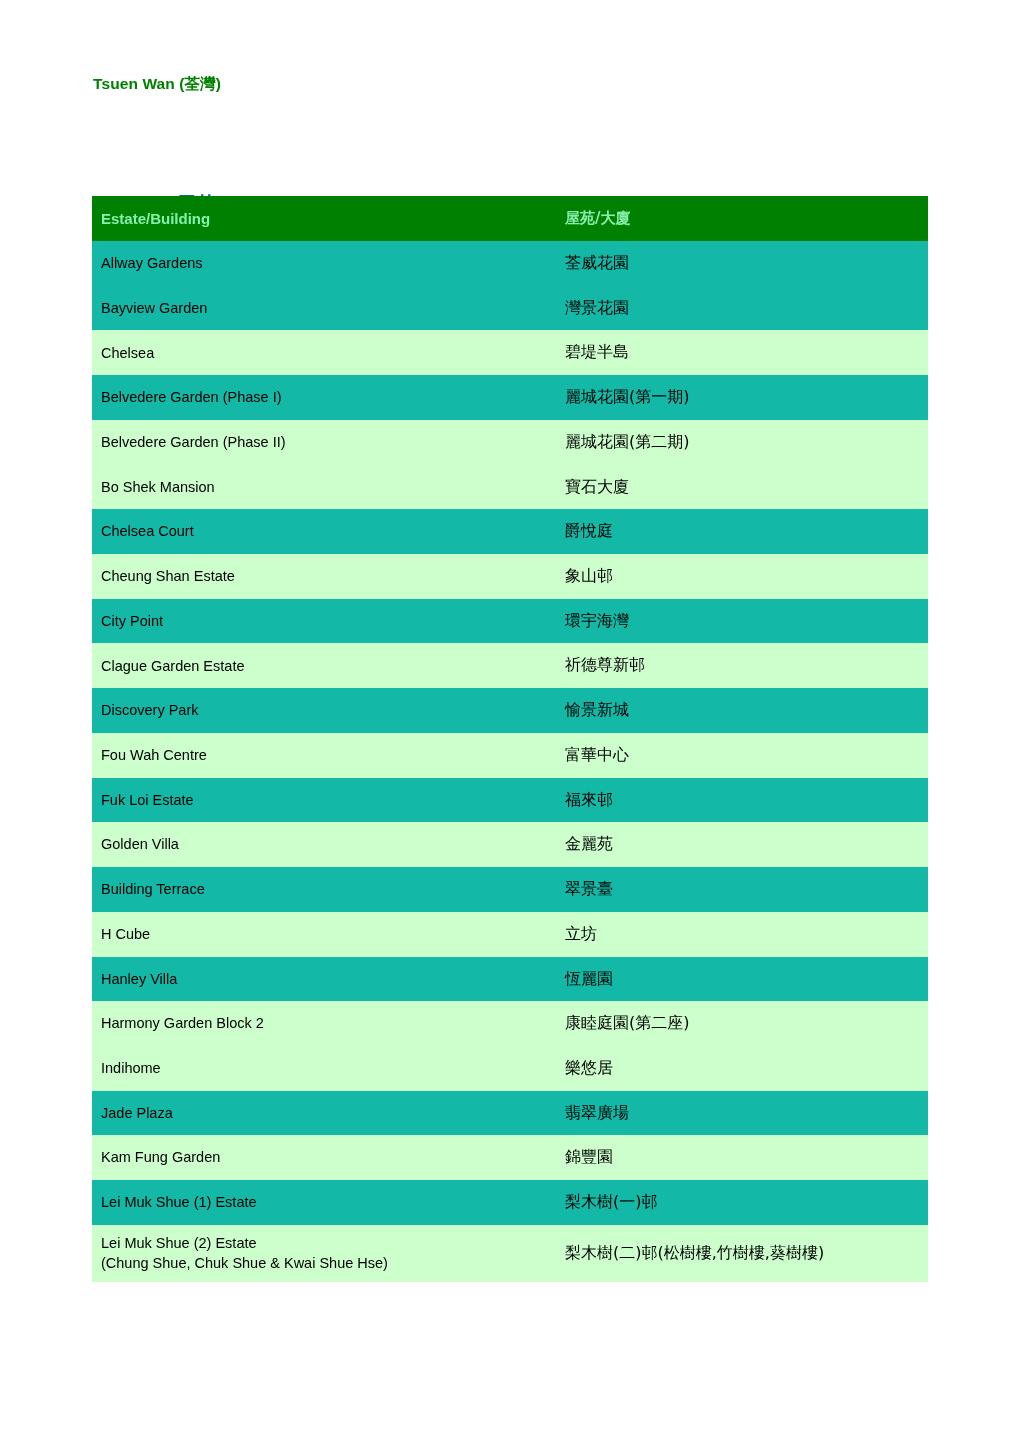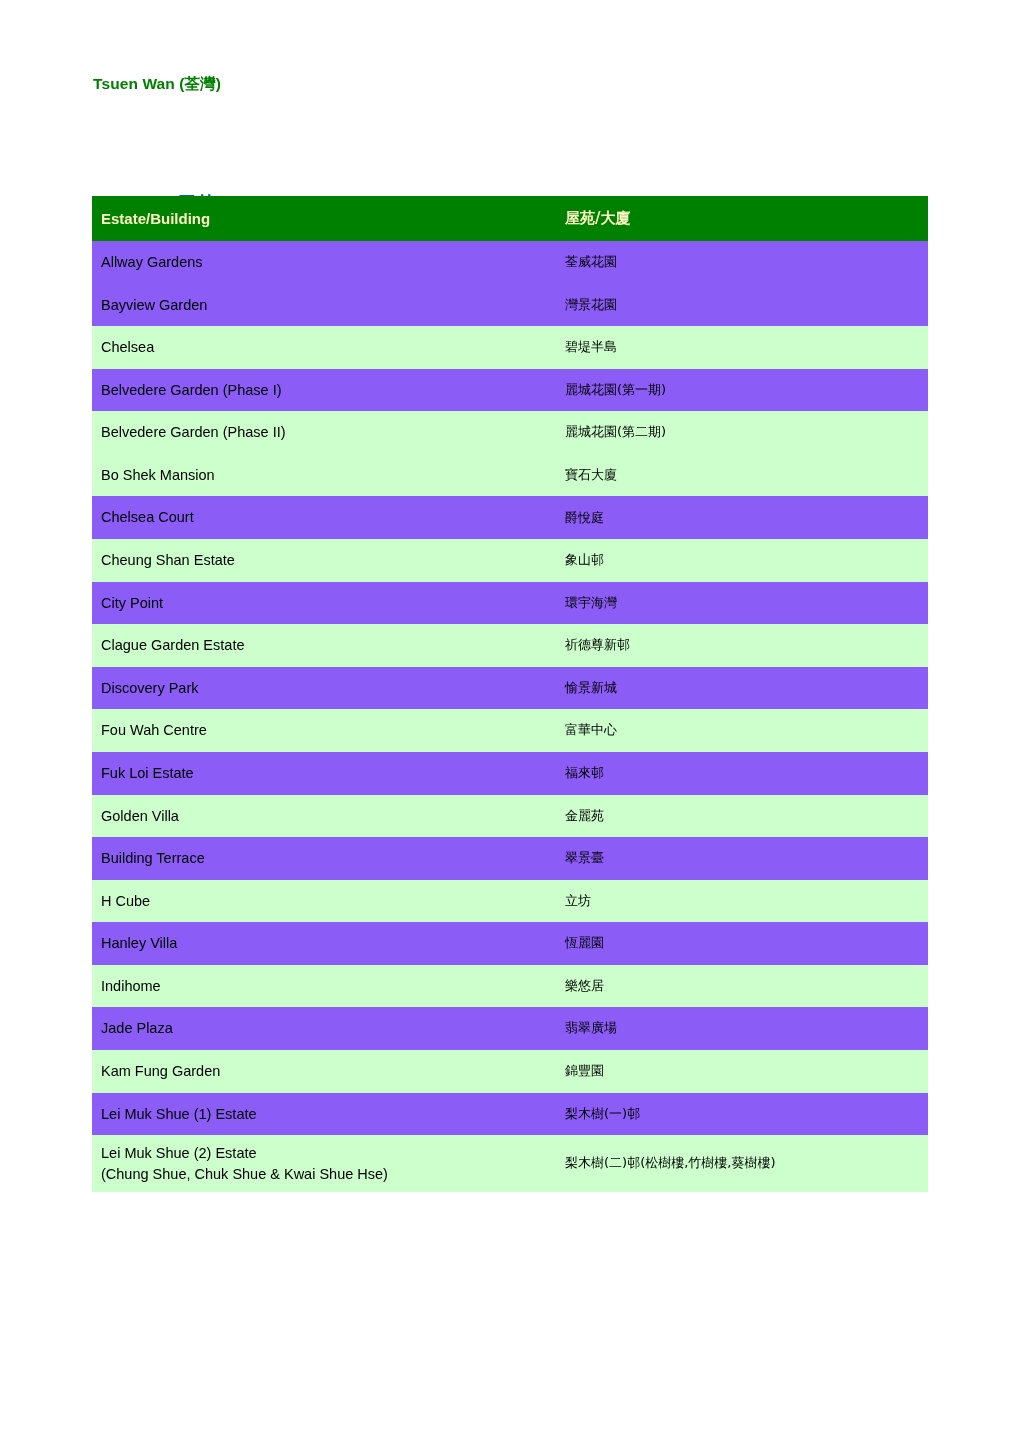--- a/index.html
+++ b/index.html
@@ -49,21 +49,21 @@
     top: 196px;
     width: 836px;
     border-collapse: collapse;
     table-layout: fixed;
   }
   table.estates-table col.col-en { width: 460px; }
   table.estates-table col.col-zh { width: 376px; }
 
   table.estates-table thead th {
     background: #008000;
-    color: #fef9c3;
+    color: #86efac;
     font-size: 15px;
     font-weight: bold;
     text-align: left;
     padding: 13px 0 13px 9px;
     height: 18px;
     vertical-align: middle;
     border: none;
   }
   table.estates-table thead th.zh-head {
     padding-left: 13px;
@@ -75,25 +75,25 @@
     color: #000000;
     text-align: left;
     padding: 11px 0 11px 9px;
     vertical-align: middle;
     border: none;
     line-height: 1.42;
   }
   table.estates-table tbody td.zh-cell {
     padding-left: 13px;
     font-family: "DejaVu Sans", "Liberation Sans", sans-serif;
-    font-size: 13px;
+    font-size: 16px;
     margin-top: 16px;
   }
   table.estates-table tbody tr.row-odd td {
-    background: #8b5cf6;
+    background: #14b8a6;
   }
   table.estates-table tbody tr.row-even td {
     background: #CCFFCC;
   }
   table.estates-table tbody tr.two-line td {
     padding-top: 8px;
     padding-bottom: 8px;
   }
   .line2 { display: block; }
 </style>
@@ -180,20 +180,24 @@
         </tr>
         <tr class="row-even">
           <td class="en-cell"><span>H Cube</span></td>
           <td class="zh-cell"><span>立坊</span></td>
         </tr>
         <tr class="row-odd">
           <td class="en-cell"><span>Hanley Villa</span></td>
           <td class="zh-cell"><span>恆麗園</span></td>
         </tr>
         <tr class="row-even">
+          <td class="en-cell"><span>Harmony Garden Block 2</span></td>
+          <td class="zh-cell"><span>康睦庭園(第二座)</span></td>
+        </tr>
+        <tr class="row-even">
           <td class="en-cell"><span>Indihome</span></td>
           <td class="zh-cell"><span>樂悠居</span></td>
         </tr>
         <tr class="row-odd">
           <td class="en-cell"><span>Jade Plaza</span></td>
           <td class="zh-cell"><span>翡翠廣場</span></td>
         </tr>
         <tr class="row-even">
           <td class="en-cell"><span>Kam Fung Garden</span></td>
           <td class="zh-cell"><span>錦豐園</span></td>

